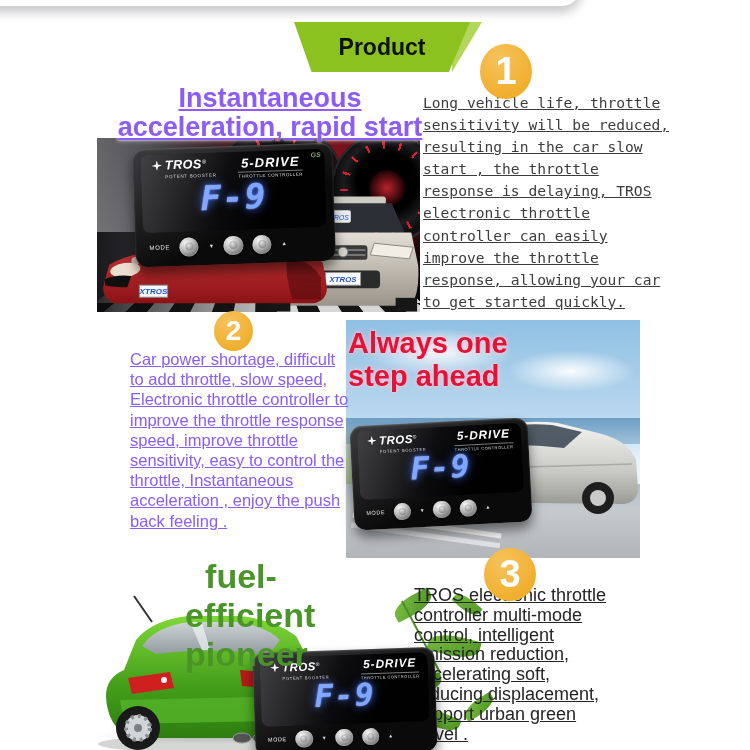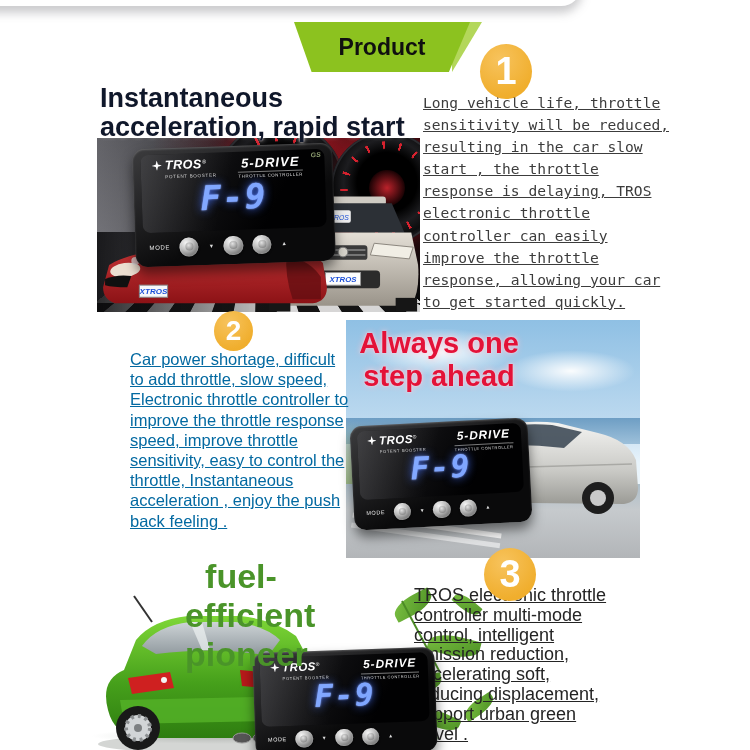--- a/index.html
+++ b/index.html
@@ -20,35 +20,35 @@
 
   
   .stepnum{position:absolute;border-radius:50%;color:#fff;font-weight:700;z-index:6;
            background:radial-gradient(circle at 38% 28%,#f7c35d,#f0ae2d 72%);
            display:flex;align-items:center;justify-content:center;}
   .stepnum.n1{left:480px;top:44px;width:52px;height:55px;font-size:38px;}
   .stepnum.n2{left:214px;top:311px;width:39px;height:40px;font-size:28px;}
   .stepnum.n3{left:484px;top:548px;width:52px;height:53px;font-size:38px;}
 
   
-  .heading-red1{position:absolute;left:100px;top:84px;width:340px;text-align:left;
-      font-size:27px;line-height:29px;font-weight:700;color:#0f172a;white-space:pre-line;z-index:5;
-      text-shadow:0 0 5px rgba(255,255,255,.9),0 0 2px rgba(255,236,236,.95);}
-  .heading-red2{position:absolute;left:348px;top:327px;width:182px;text-align:center;
+  .heading-red1{position:absolute;left:100px;top:84px;width:340px;text-align:center;
+      font-size:27px;line-height:29px;font-weight:700;color:#8b5cf6;white-space:pre-line;z-index:5;
+      text-shadow:0 0 5px rgba(255,255,255,.9),0 0 2px rgba(255,236,236,.95);text-decoration:underline;}
+  .heading-red2{position:absolute;left:348px;top:327px;width:182px;
       font-size:29px;line-height:33px;font-weight:700;color:#e31238;white-space:pre-line;z-index:5;
       text-shadow:0 0 6px rgba(255,196,210,.95),0 0 2px #ffe3e9;}
   .heading-green{position:absolute;font-size:34px;font-weight:700;color:#4a9429;z-index:5;}
   .heading-green.g1{left:119px;top:521px;}
   .heading-green.g2{left:185px;top:557px;text-align:center;}
 
   
   .bodytext{position:absolute;white-space:pre-line;color:#262626;z-index:3;text-decoration:underline;}
   .t1{left:423px;top:92px;width:246px;font-family:"DejaVu Sans Mono",monospace;
       font-size:14.6px;line-height:22.1px;color:#3c3c3c;}
-  .t2{left:130px;top:349px;width:276px;font-size:16.5px;line-height:20.2px;color:#0369a1;}
+  .t2{left:130px;top:349px;width:276px;font-size:16.5px;line-height:20.2px;color:#8b5cf6;}
   .t3{left:414px;top:586px;width:252px;font-size:18px;line-height:19.8px;color:#242424;}
 
   
   .scene1{position:absolute;left:97px;top:138px;width:323px;height:174px;overflow:hidden;z-index:2;
           background:linear-gradient(115deg,#55555a 0%,#26262a 32%,#0a0a0b 72%);}
   .scene1 .redglow{position:absolute;inset:0;
           background:radial-gradient(circle at 70% 8%,rgba(200,25,38,.6),rgba(130,8,18,.28) 34%,transparent 62%);}
   .scene1 .smoke{position:absolute;inset:0;
           background:radial-gradient(circle at 0% 72%,rgba(205,205,212,.4),transparent 52%);}
   .gauge{position:absolute;border-radius:50%;

